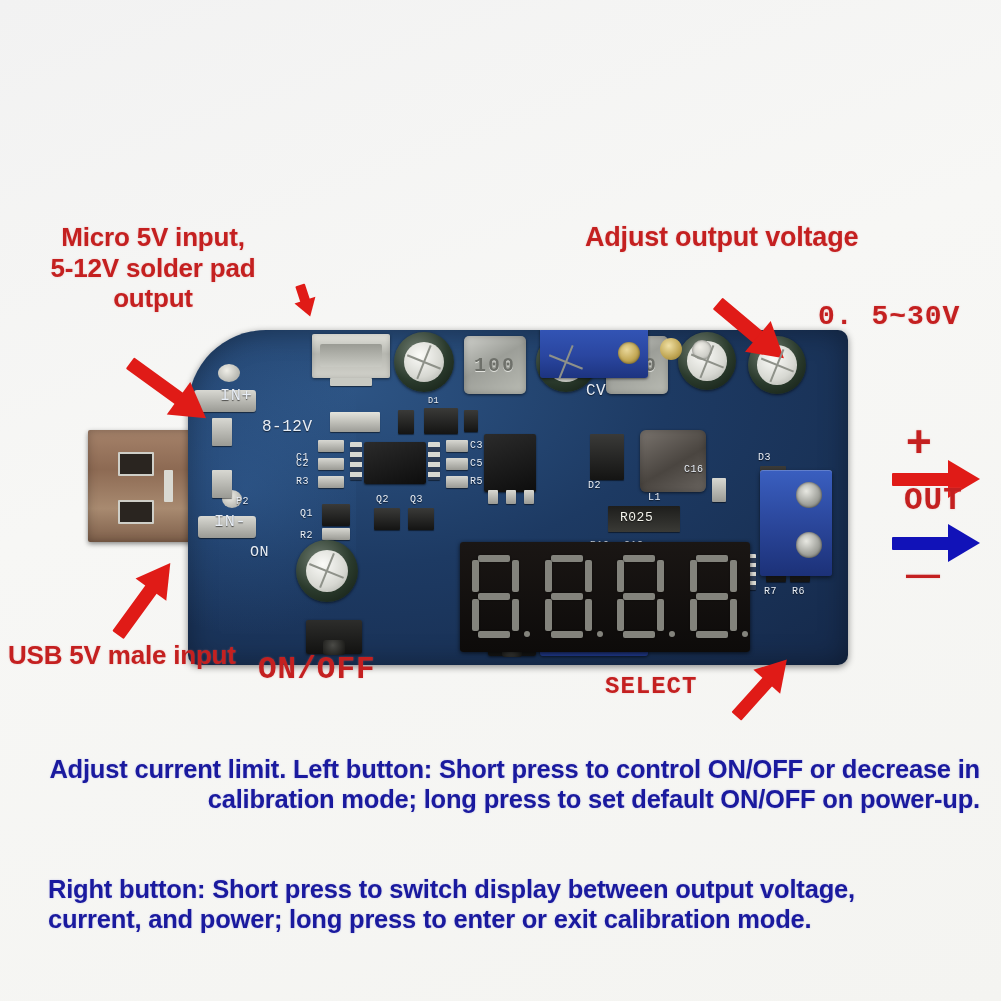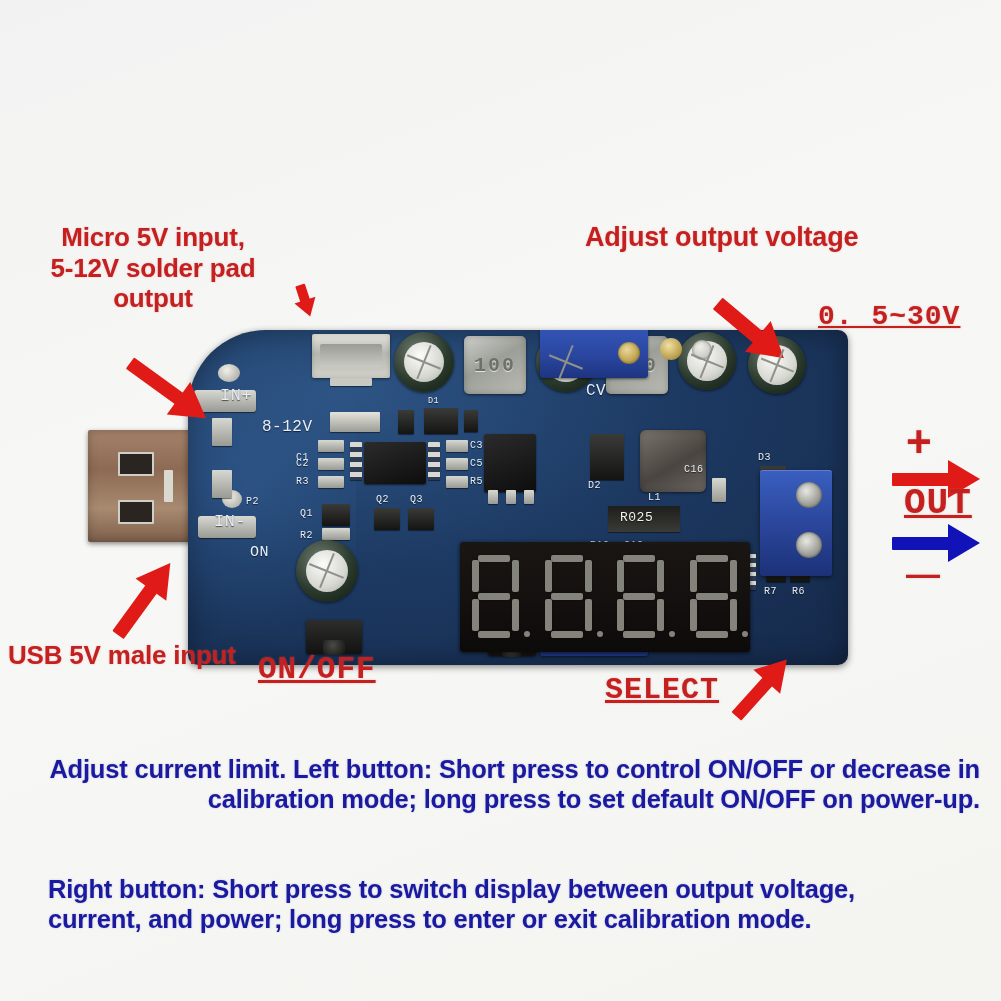--- a/index.html
+++ b/index.html
@@ -9,30 +9,30 @@
     background:linear-gradient(160deg,#f2f2f2 0%,#f7f7f5 40%,#f4f4f1 100%);
     font-family:"Liberation Sans", sans-serif;
     position:relative;
   }
   #stage{position:absolute;inset:0;}
 
   
   .ann{position:absolute;font-weight:bold;line-height:1.18;letter-spacing:-0.2px;}
   .blue{color:#1a1a9e;text-shadow:0 0 2px rgba(120,120,220,.45);}
   .red{color:#c42020;text-shadow:0 0 2px rgba(220,120,120,.45);}
-  .mono{font-family:"Liberation Mono", monospace;letter-spacing:1px;text-decoration:underline;}
+  .mono{font-family:"Liberation Mono", monospace;letter-spacing:1px;}
 
   #ann-top{left:66px;top:86px;width:910px;font-size:26.5px;}
   #ann-micro{left:8px;top:222px;width:290px;font-size:26px;text-align:center;}
   #ann-adjv{left:585px;top:222px;width:360px;font-size:27px;text-align:left;}
   #ann-range{left:818px;top:300px;font-size:28px;}
   #ann-usb{left:8px;top:640px;font-size:26px;}
   #ann-onoff{left:258px;top:652px;font-size:31px;}
-  #ann-select{left:605px;top:673px;font-size:30px;}
-  #ann-out{left:904px;top:483px;font-size:36px;}
+  #ann-select{left:605px;top:673px;font-size:24px;}
+  #ann-out{left:904px;top:483px;font-size:31px;}
   #ann-bottom1{left:18px;top:754px;width:962px;font-size:25.5px;text-align:right;}
   #ann-bottom2{left:48px;top:874px;width:900px;font-size:25.5px;}
 
   
   .arrow{position:absolute;transform-origin:0 50%;}
   .arrow .shaft{position:absolute;left:0;top:50%;height:10px;margin-top:-5px;border-radius:1px;}
   .arrow .head{position:absolute;top:50%;width:0;height:0;border-style:solid;border-color:transparent;}
 
   
   #board-wrap{position:absolute;left:88px;top:330px;width:760px;height:345px;}
@@ -200,21 +200,21 @@
       <div class="smd" style="left:258px;top:146px;width:22px;height:12px;"></div>
 
       <div class="silk sm" style="left:112px;top:178px;">Q1</div>
       <div class="silk sm" style="left:112px;top:200px;">R2</div>
       <div class="smd dark" style="left:134px;top:174px;width:28px;height:22px;"></div>
       <div class="smd" style="left:134px;top:198px;width:28px;height:12px;"></div>
       <div class="silk sm" style="left:188px;top:164px;">Q2</div>
       <div class="silk sm" style="left:222px;top:164px;">Q3</div>
       <div class="smd dark" style="left:186px;top:178px;width:26px;height:22px;"></div>
       <div class="smd dark" style="left:220px;top:178px;width:26px;height:22px;"></div>
-      <div class="silk sm" style="left:58px;top:166px;text-align:right;">P2</div>
+      <div class="silk sm" style="left:48px;top:166px;text-align:right;">P2</div>
 
       <div class="ic" style="left:296px;top:104px;width:52px;height:58px;"></div>
       <div class="smd" style="left:300px;top:160px;width:10px;height:14px;"></div>
       <div class="smd" style="left:318px;top:160px;width:10px;height:14px;"></div>
       <div class="smd" style="left:336px;top:160px;width:10px;height:14px;"></div>
 
       <div class="smd dark" style="left:402px;top:104px;width:34px;height:46px;"></div>
       <div class="silk sm" style="left:400px;top:150px;">D2</div>
       <div class="inductor" style="left:452px;top:100px;width:66px;height:62px;border-radius:6px;background:linear-gradient(150deg,#7a746e,#4a4540 55%,#6a6560);"></div>
       <div class="silk sm" style="left:460px;top:162px;">L1</div>

